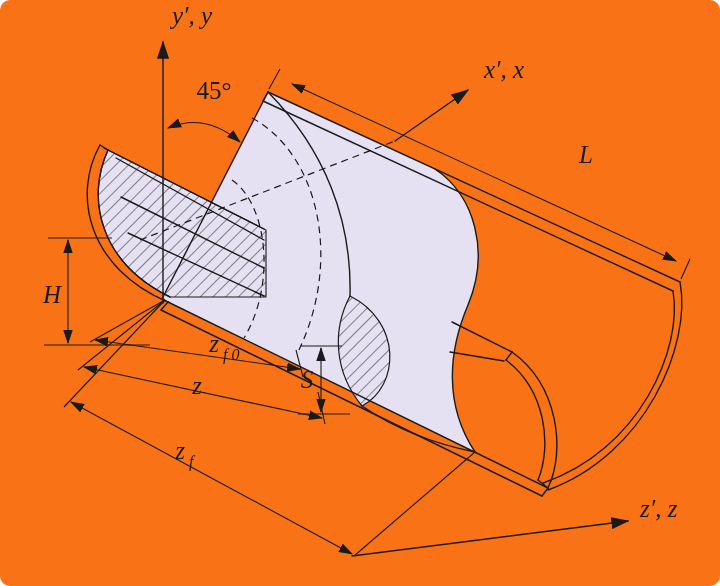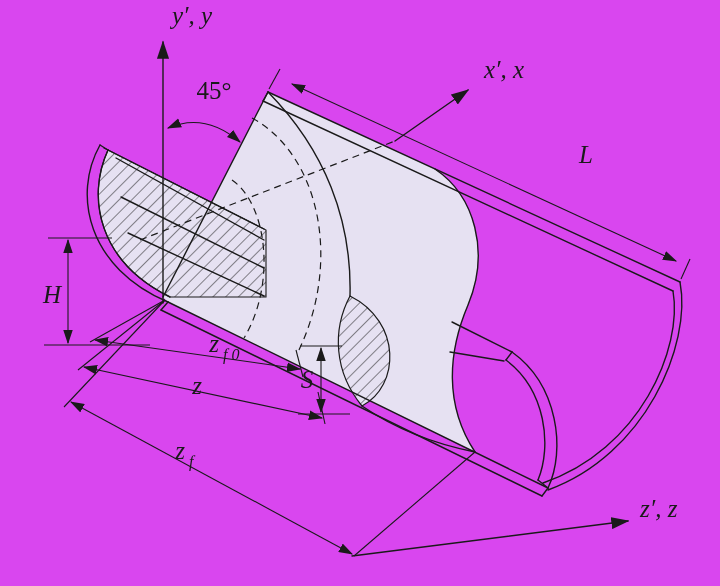--- a/index.html
+++ b/index.html
@@ -1,17 +1,17 @@
 <!DOCTYPE html>
 <html><head>
 <meta charset="utf-8">
 <style>
   html,body{margin:0;padding:0;background:#ffffff;}
-  .stage{position:relative;width:720px;height:586px;background:#d946ef;overflow:hidden;
-         font-family:"Liberation Serif","DejaVu Serif",serif;}
+  .stage{position:relative;width:720px;height:586px;background:#f97316;overflow:hidden;
+         font-family:"Liberation Serif","DejaVu Serif",serif;border-radius:10px;}
   svg{display:block;}
   text{fill:#1a1a1a;}
   .lbl-italic{font-style:italic;font-size:25px;}
   .lbl-sub{font-style:italic;font-size:16px;}
   .lbl-plain{font-style:normal;font-size:25px;}
   .outline{stroke:#1a1a1a;fill:none;stroke-width:1.4;stroke-linecap:round;}
   .thin{stroke:#1a1a1a;fill:none;stroke-width:1.1;}
   .dashed{stroke:#1a1a1a;fill:none;stroke-width:1.2;stroke-dasharray:7 5;}
 </style>
 </head>

